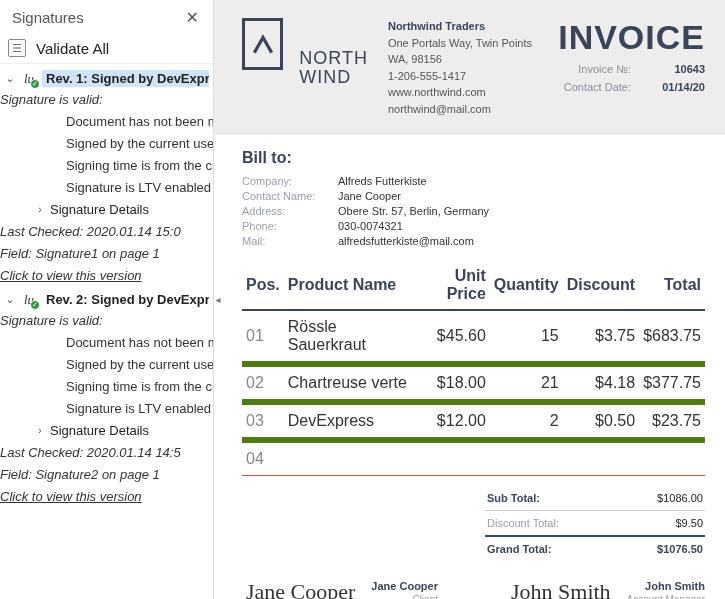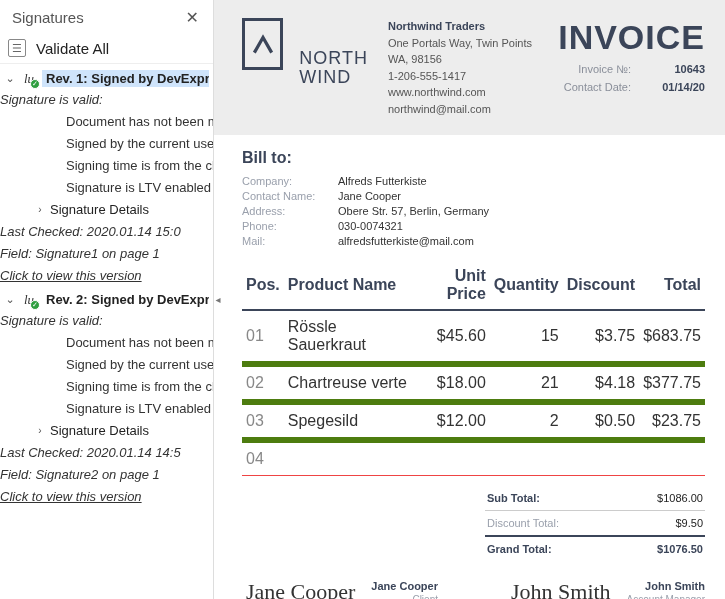--- a/index.html
+++ b/index.html
@@ -314,21 +314,21 @@
         <tr>
           <td class="pos">02</td>
           <td>Chartreuse verte</td>
           <td class="r">$18.00</td>
           <td class="r">21</td>
           <td class="r">$4.18</td>
           <td class="r">$377.75</td>
         </tr>
         <tr>
           <td class="pos">03</td>
-          <td>Spegesild</td>
+          <td>DevExpress</td>
           <td class="r">$12.00</td>
           <td class="r">2</td>
           <td class="r">$0.50</td>
           <td class="r">$23.75</td>
         </tr>
         <tr class="empty">
           <td class="pos">04</td>
             <td></td>
             <td></td>
             <td></td>

